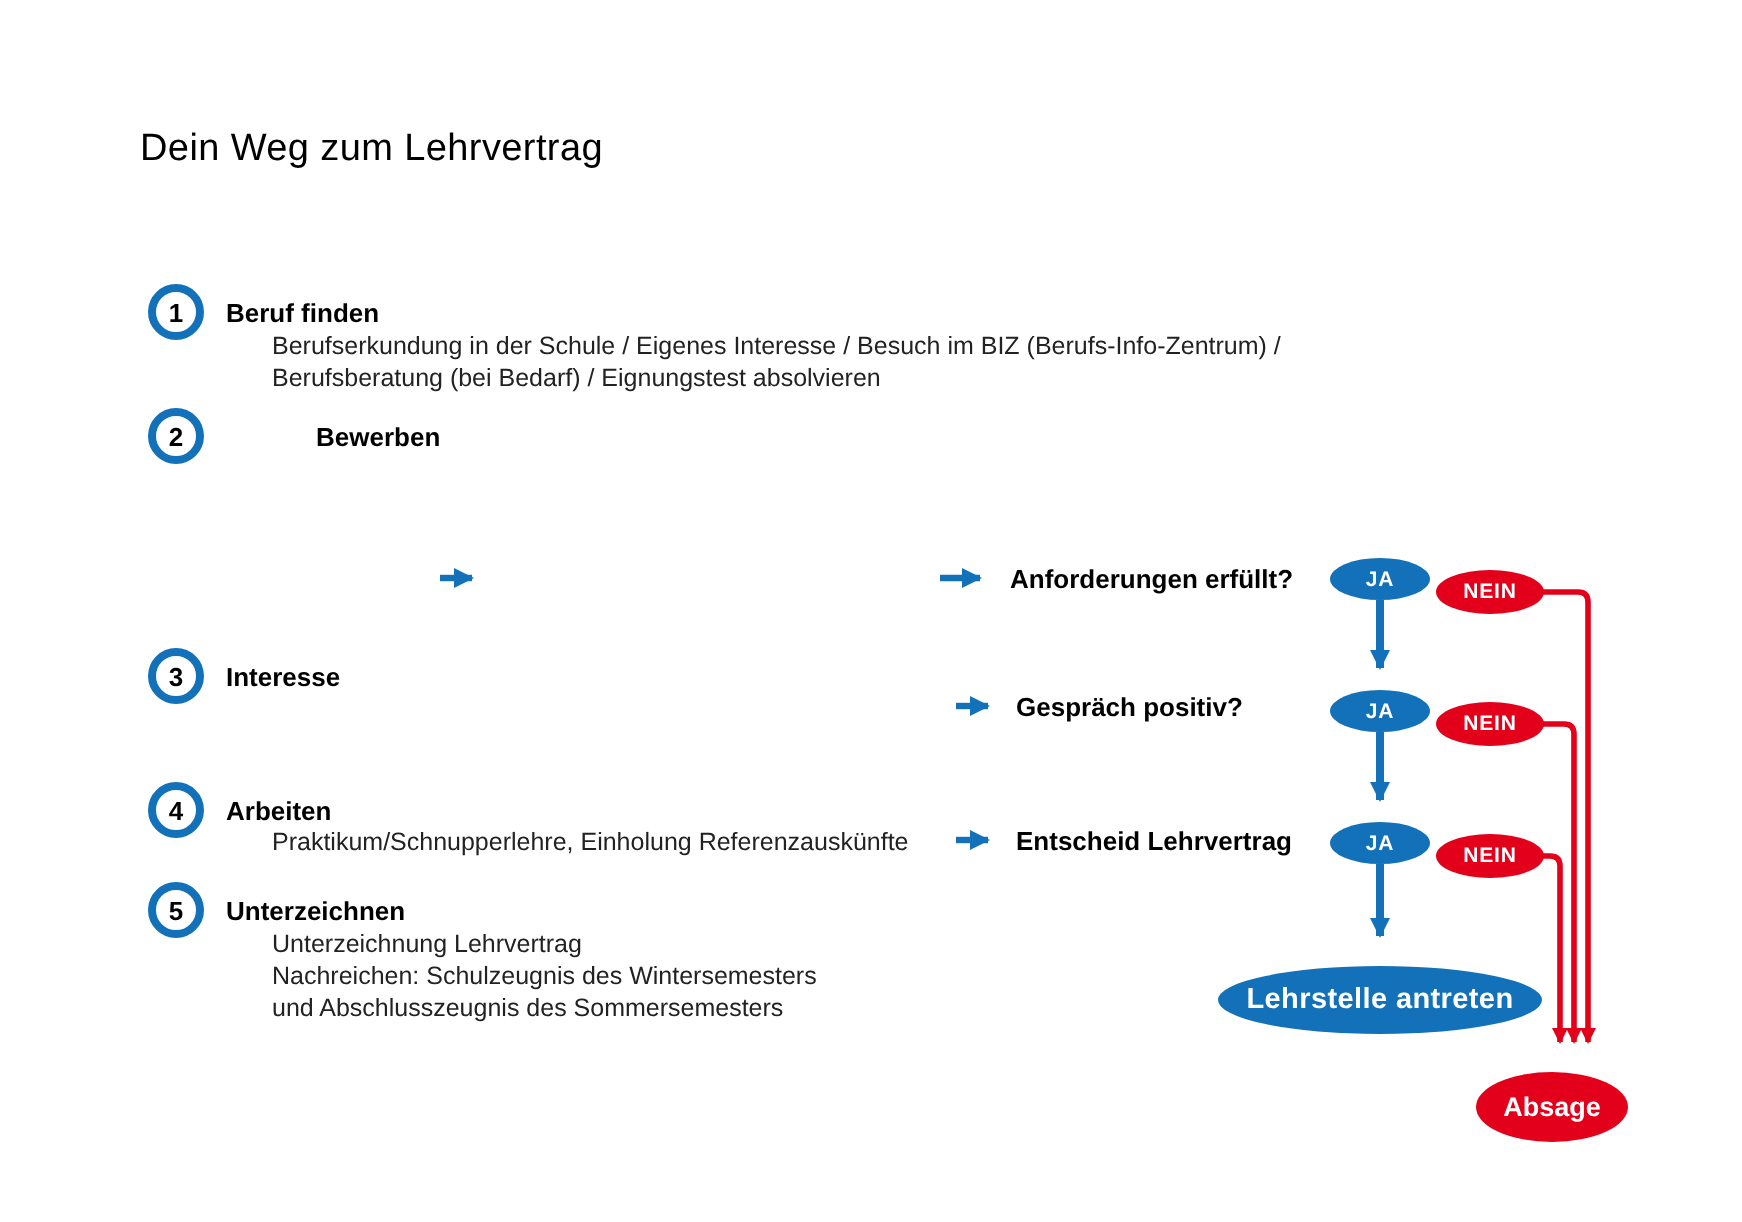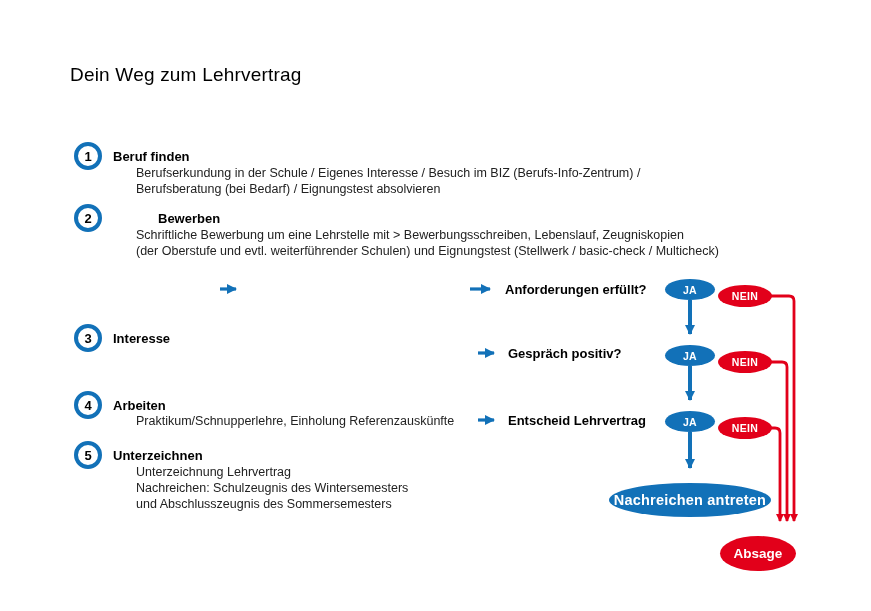--- a/index.html
+++ b/index.html
@@ -94,24 +94,20 @@
   <div class="abs step-heading" style="left:113px;top:149px;">Beruf finden</div>
   <div class="abs step-desc" style="left:136px;top:165px;">
     <div>Berufserkundung in der Schule / Eigenes Interesse / Besuch im BIZ (Berufs-Info-Zentrum) /</div>
     <div>Berufsberatung (bei Bedarf) / Eignungstest absolvieren</div>
   </div>
 
   <div class="abs step-circle" style="left:74px;top:204px;">
     <span>2</span>
   </div>
   <div class="abs step-heading" style="left:113px;top:211px;padding-left:45px;">Bewerben</div>
-  <div class="abs step-desc" style="left:136px;top:227px;">
-    <div>Schriftliche Bewerbung um eine Lehrstelle mit &gt; Bewerbungsschreiben, Lebenslauf, Zeugniskopien</div>
-    <div>(der Oberstufe und evtl. weiterführender Schulen) und Eignungstest (Stellwerk / basic-check / Multicheck)</div>
-  </div>
 
   <div class="abs question" style="left:505px;top:282px;">Anforderungen erfüllt?</div>
   <div class="abs oval blue ja" style="left:665px;top:279px;">
     <span>JA</span>
   </div>
   <div class="abs oval red nein" style="left:718px;top:285px;">
     <span>NEIN</span>
   </div>
 
   <div class="abs step-circle" style="left:74px;top:324px;">
@@ -147,19 +143,19 @@
     <span>5</span>
   </div>
   <div class="abs step-heading" style="left:113px;top:448px;text-align:center;">Unterzeichnen</div>
   <div class="abs step-desc" style="left:136px;top:464px;">
     <div>Unterzeichnung Lehrvertrag</div>
     <div>Nachreichen: Schulzeugnis des Wintersemesters</div>
     <div>und Abschlusszeugnis des Sommersemesters</div>
   </div>
 
   <div id="outcome-success" class="abs oval blue" style="left:609px;top:483px;">
-    <span>Nachreichen antreten</span>
+    <span>Lehrstelle antreten</span>
   </div>
-  <div id="outcome-failure" class="abs oval red" style="left:720px;top:536px;justify-content:center;">
+  <div id="outcome-failure" class="abs oval red" style="left:738px;top:536px;justify-content:center;">
     <span>Absage</span>
   </div>
 
 </div>
 
 </body></html>

